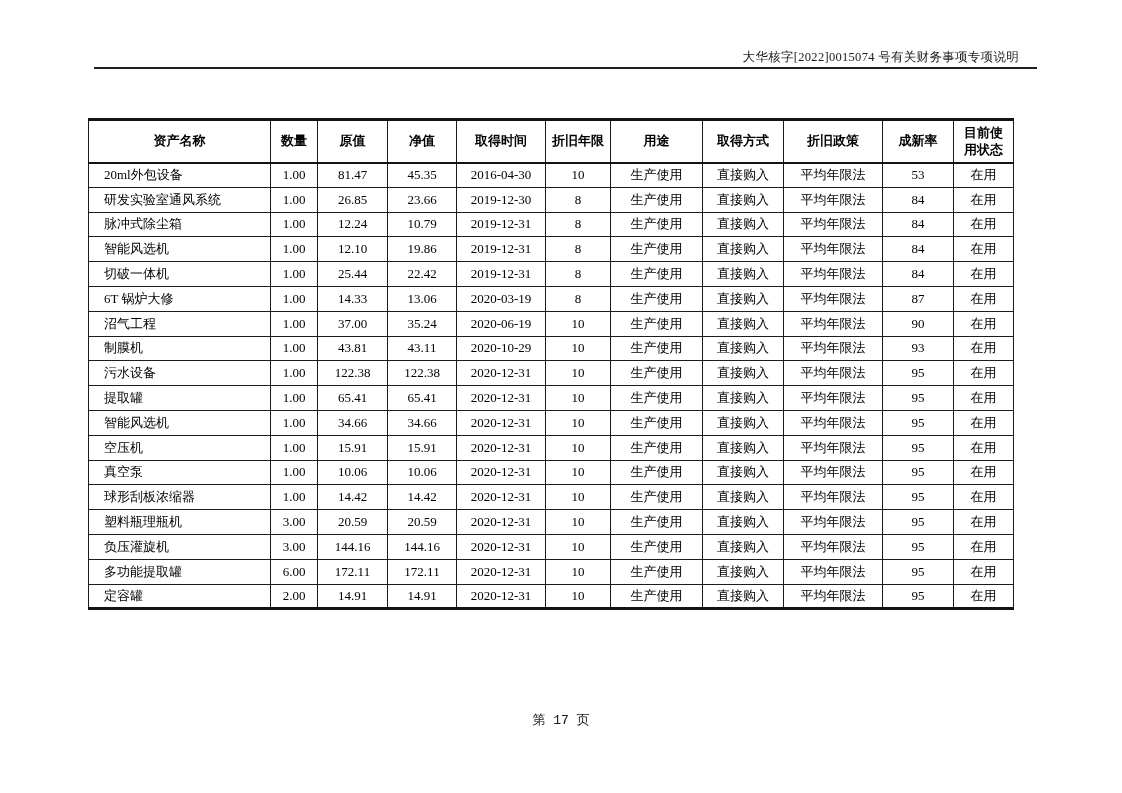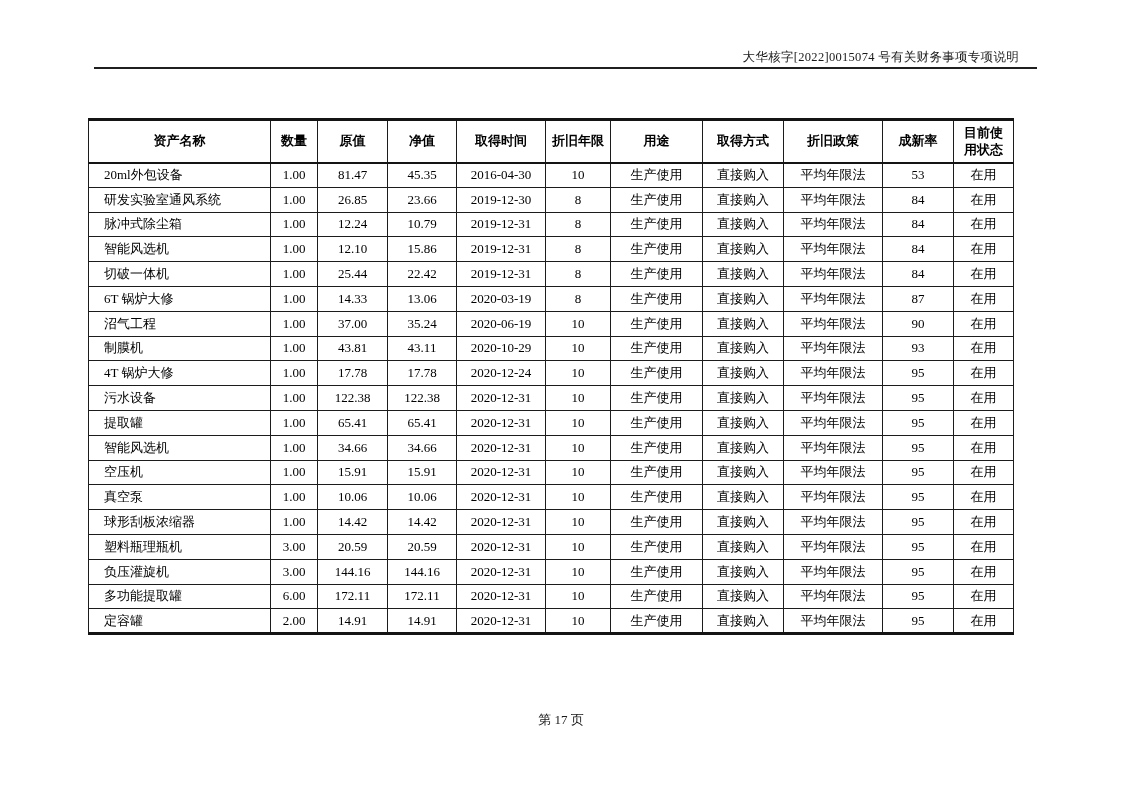--- a/index.html
+++ b/index.html
@@ -87,20 +87,21 @@
   col.c10 { width: 60px; }
   
   .doc-footer {
     position: absolute;
     top: 711px;
     left: 0;
     width: 1122px;
     text-align: center;
     font-size: 13px;
     color: #1a1a1a;
+    font-family: Liberation Mono, monospace;
   }
 </style>
 </head>
 <body>
 
 <div class="page">
 
   <div class="doc-header-text">大华核字[2022]0015074 号有关财务事项专项说明</div>
 
   <div class="doc-header-rule"></div>
@@ -171,21 +172,21 @@
           <td class="c6">生产使用</td>
           <td class="c7">直接购入</td>
           <td class="c8">平均年限法</td>
           <td class="c9">84</td>
           <td class="c10">在用</td>
         </tr>
         <tr>
           <td class="c0">智能风选机</td>
           <td class="c1">1.00</td>
           <td class="c2">12.10</td>
-          <td class="c3">15.86</td>
+          <td class="c3">19.86</td>
           <td class="c4">2019-12-31</td>
           <td class="c5">8</td>
           <td class="c6">生产使用</td>
           <td class="c7">直接购入</td>
           <td class="c8">平均年限法</td>
           <td class="c9">84</td>
           <td class="c10">在用</td>
         </tr>
         <tr>
           <td class="c0">切破一体机</td>
@@ -230,33 +231,20 @@
           <td class="c0">制膜机</td>
           <td class="c1">1.00</td>
           <td class="c2">43.81</td>
           <td class="c3">43.11</td>
           <td class="c4">2020-10-29</td>
           <td class="c5">10</td>
           <td class="c6">生产使用</td>
           <td class="c7">直接购入</td>
           <td class="c8">平均年限法</td>
           <td class="c9">93</td>
-          <td class="c10">在用</td>
-        </tr>
-        <tr>
-          <td class="c0">4T 锅炉大修</td>
-          <td class="c1">1.00</td>
-          <td class="c2">17.78</td>
-          <td class="c3">17.78</td>
-          <td class="c4">2020-12-24</td>
-          <td class="c5">10</td>
-          <td class="c6">生产使用</td>
-          <td class="c7">直接购入</td>
-          <td class="c8">平均年限法</td>
-          <td class="c9">95</td>
           <td class="c10">在用</td>
         </tr>
         <tr>
           <td class="c0">污水设备</td>
           <td class="c1">1.00</td>
           <td class="c2">122.38</td>
           <td class="c3">122.38</td>
           <td class="c4">2020-12-31</td>
           <td class="c5">10</td>
           <td class="c6">生产使用</td>

